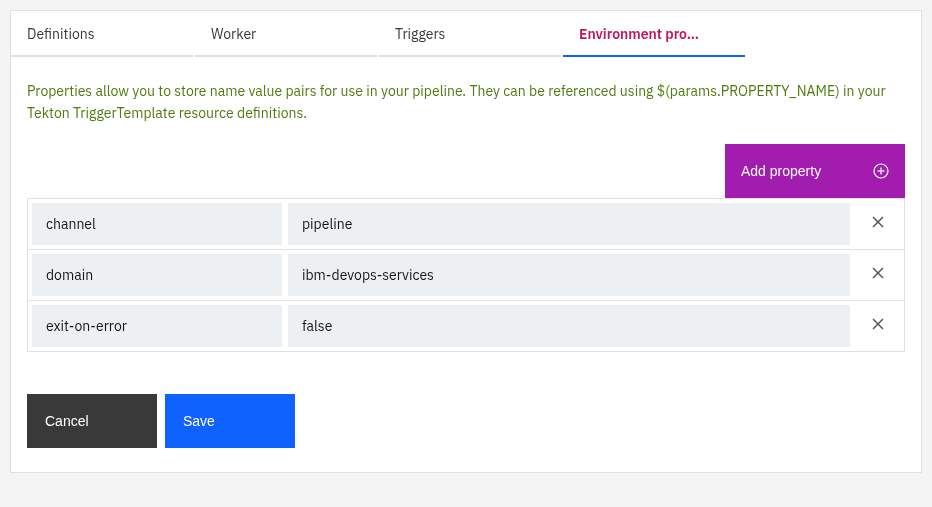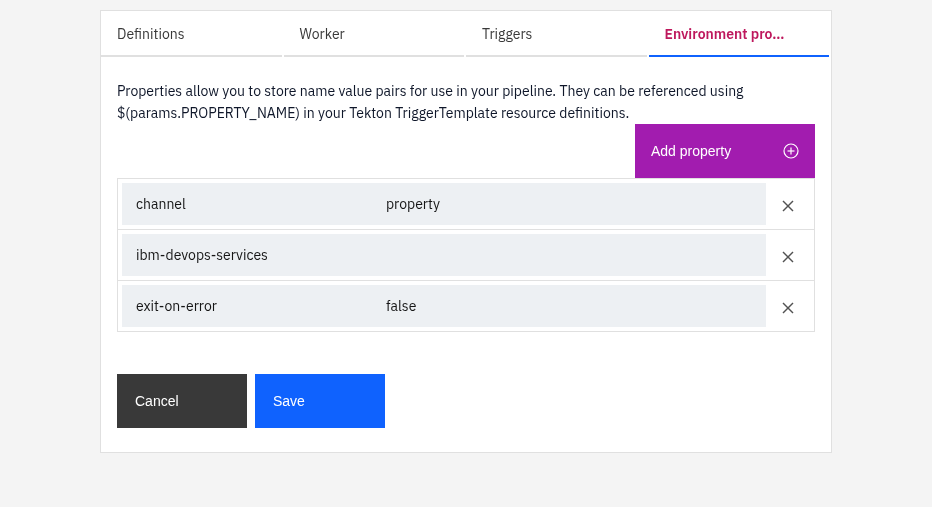--- a/index.html
+++ b/index.html
@@ -6,21 +6,21 @@
   body {
     font-family: "IBM Plex Sans", -apple-system, BlinkMacSystemFont, "Segoe UI", Arial, sans-serif;
     background: #f4f4f4;
     padding: 10px;
     font-size: 14px;
     color: #161616;
   }
   .panel {
     background: #fff;
     border: 1px solid #e0e0e0;
-    width: 732px;
+    width: 912px;
     margin: 0 auto;
   }
   
   .tabs {
     display: flex;
     padding-top: 2px;
   }
   .tab {
     width: 182px;
     padding: 12px 16px;
@@ -34,23 +34,24 @@
   }
   .tab.active {
     border-bottom: 2px solid #0f62fe;
     font-weight: 600;
     color: #be185d;
   }
   .content {
     padding: 24px 16px 24px 16px;
   }
   .desc {
-    color: #0f172a;
+    color: #4d7c0f;
     line-height: 1.55;
     font-size: 14px;
+    margin-bottom: 20px;
   }
   .add-row {
     display: flex;
     justify-content: flex-end;
     margin-bottom: 0;
   }
   .add-btn {
     background: #a21caf;
     color: #fff;
     border: none;
@@ -64,22 +65,23 @@
     cursor: pointer;
   }
   .add-btn svg { flex: 0 0 auto; }
 
   .prop-table {
     border: 1px solid #e0e0e0;
     border-top: none;
   }
   .prop-row {
     display: flex;
-    align-items: flex-end;
+    align-items: flex-start;
     padding: 4px;
+    gap: 6px;
     border-top: 1px solid #e0e0e0;
   }
   .cell {
     background: #edf0f3;
     display: flex;
     align-items: center;
     padding: 12px 14px;
     font-size: 14px;
     color: #161616;
   }
@@ -137,30 +139,31 @@
           <line x1="8" y1="4.5" x2="8" y2="11.5" stroke="#ffffff" stroke-width="1.2"></line>
           <line x1="4.5" y1="8" x2="11.5" y2="8" stroke="#ffffff" stroke-width="1.2"></line>
         </svg>
       </button>
     </div>
 
     <div class="prop-table">
 
       <div class="prop-row">
         <div class="cell cell-key">channel</div>
-        <div class="cell cell-val">property</div>
+        <div class="cell cell-val">pipeline</div>
         <div class="cell cell-del">
           <svg width="14" height="14" viewBox="0 0 14 14">
             <line x1="2" y1="2" x2="12" y2="12" stroke-width="1.4"></line>
             <line x1="12" y1="2" x2="2" y2="12" stroke-width="1.4"></line>
           </svg>
         </div>
       </div>
 
       <div class="prop-row">
+        <div class="cell cell-key">domain</div>
         <div class="cell cell-val">ibm-devops-services</div>
         <div class="cell cell-del">
           <svg width="14" height="14" viewBox="0 0 14 14">
             <line x1="2" y1="2" x2="12" y2="12" stroke-width="1.4"></line>
             <line x1="12" y1="2" x2="2" y2="12" stroke-width="1.4"></line>
           </svg>
         </div>
       </div>
 
       <div class="prop-row">

